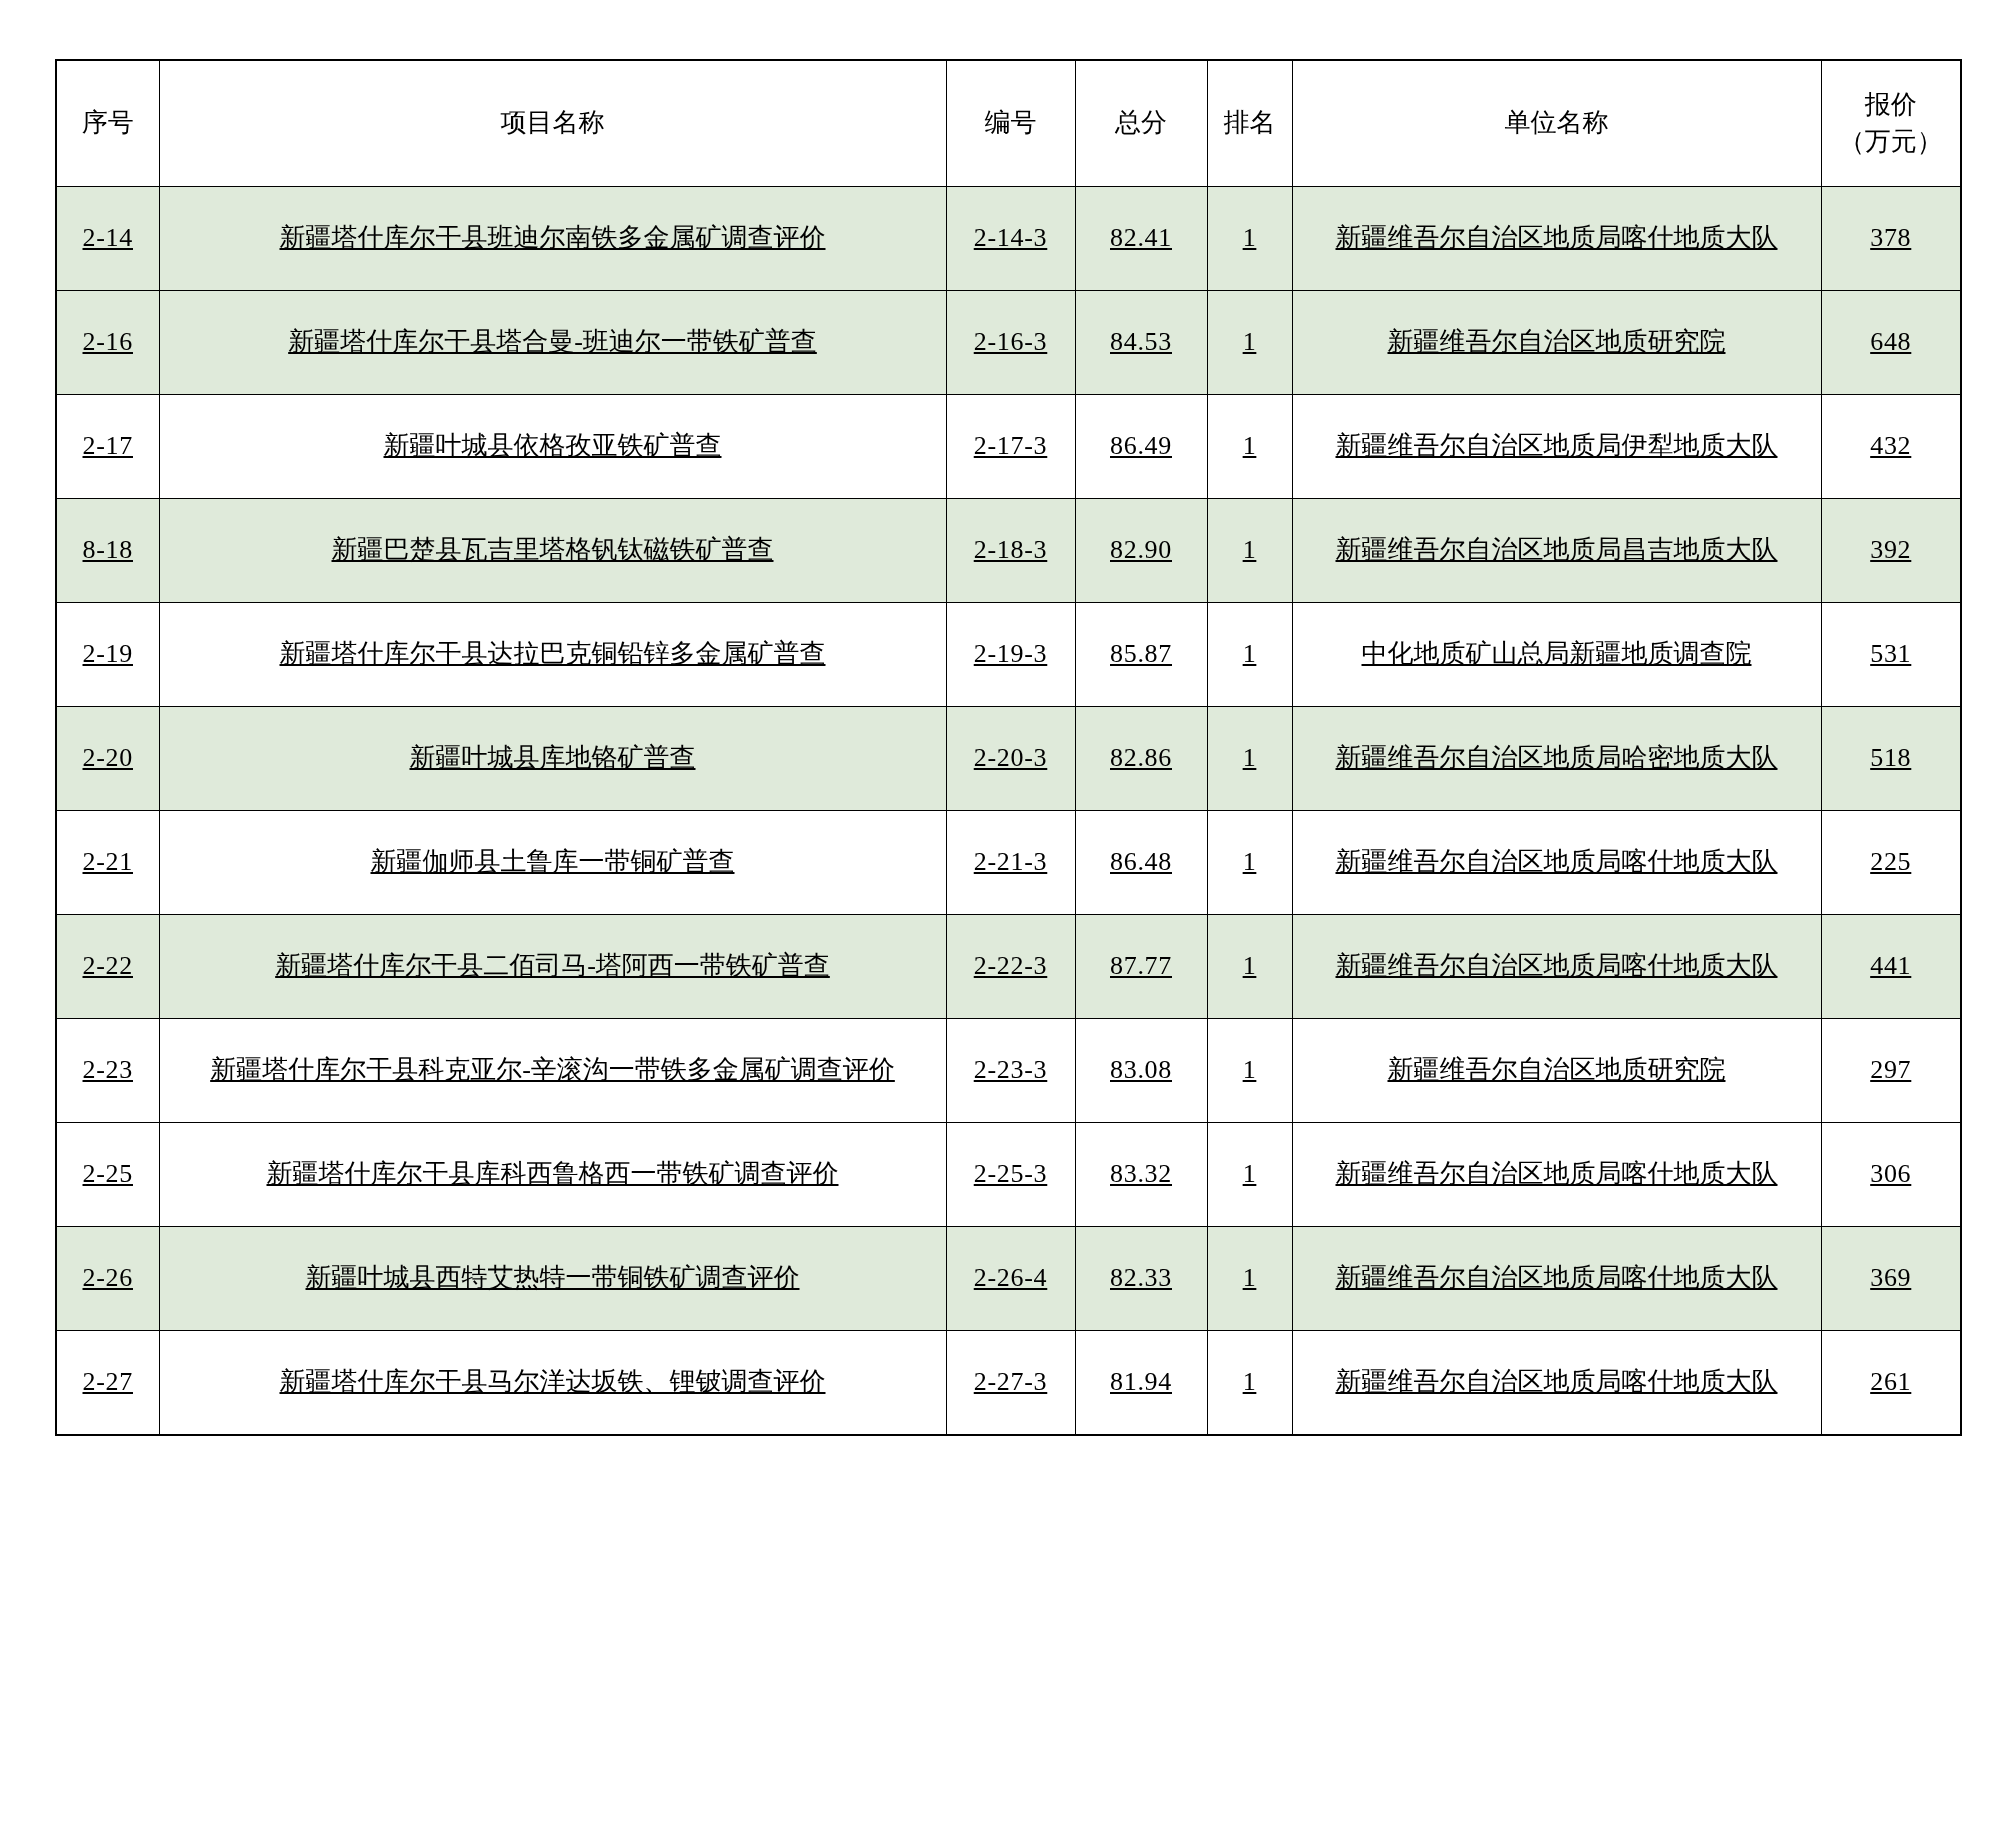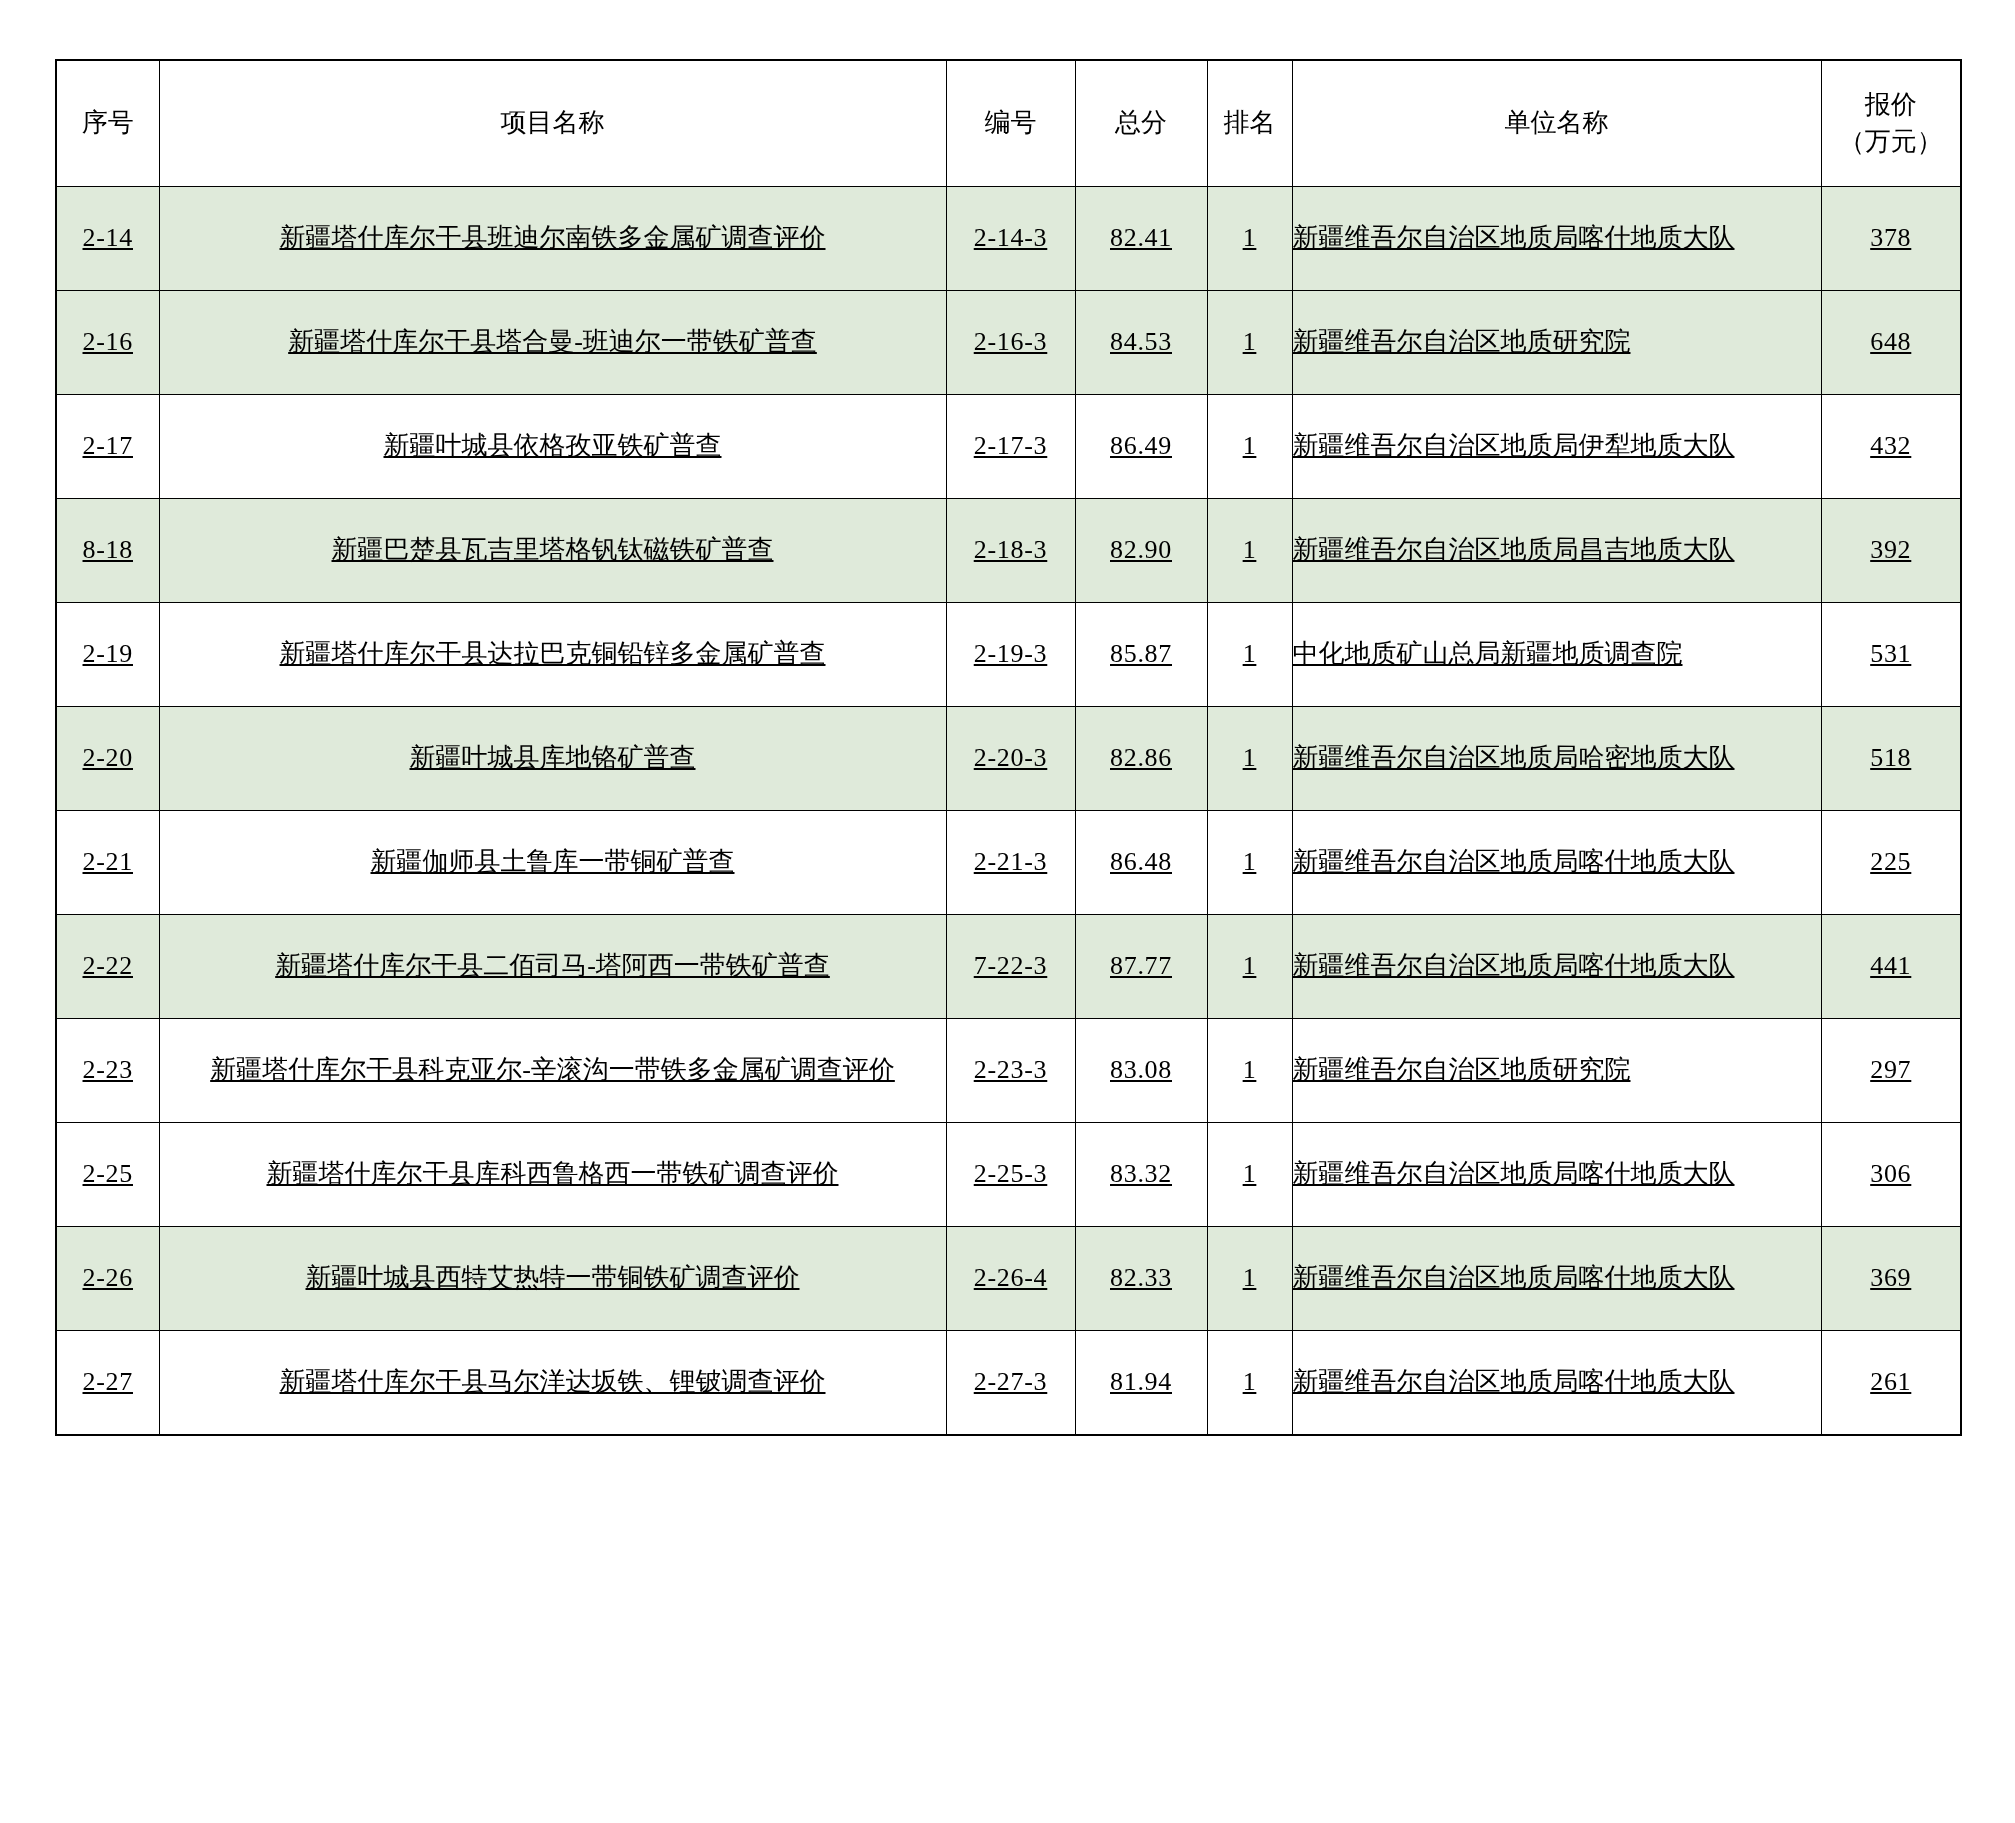--- a/index.html
+++ b/index.html
@@ -61,21 +61,21 @@
   }
   td.seq, td.code, td.score, td.rank, td.price {
     text-align: center;
     white-space: nowrap;
   }
   td.name {
     text-align: center;
     padding: 4.4px 10.3px;
   }
   td.unit {
-    text-align: left;
+    text-align: center;
     padding: 4.4px 11.8px;
     margin-left: 43px;
   }
   td.score, td.price, td.code, td.seq, td.rank {
     font-family: "Liberation Serif", "DejaVu Serif", serif;
     letter-spacing: 0.7px;
   }
   .num {
     letter-spacing: 1.5px;
   }
@@ -168,21 +168,21 @@
         <td class="name">新疆伽师县土鲁库一带铜矿普查</td>
         <td class="code num">2-21-3</td>
         <td class="score num">86.48</td>
         <td class="rank num">1</td>
         <td class="unit">新疆维吾尔自治区地质局喀什地质大队</td>
         <td class="price num">225</td>
       </tr>
       <tr class="shaded">
         <td class="seq num">2-22</td>
         <td class="name">新疆塔什库尔干县二佰司马-塔阿西一带铁矿普查</td>
-        <td class="code num">7-22-3</td>
+        <td class="code num">2-22-3</td>
         <td class="score num">87.77</td>
         <td class="rank num">1</td>
         <td class="unit">新疆维吾尔自治区地质局喀什地质大队</td>
         <td class="price num">441</td>
       </tr>
       <tr>
         <td class="seq num">2-23</td>
         <td class="name">新疆塔什库尔干县科克亚尔-辛滚沟一带铁多金属矿调查评价</td>
         <td class="code num">2-23-3</td>
         <td class="score num">83.08</td>

